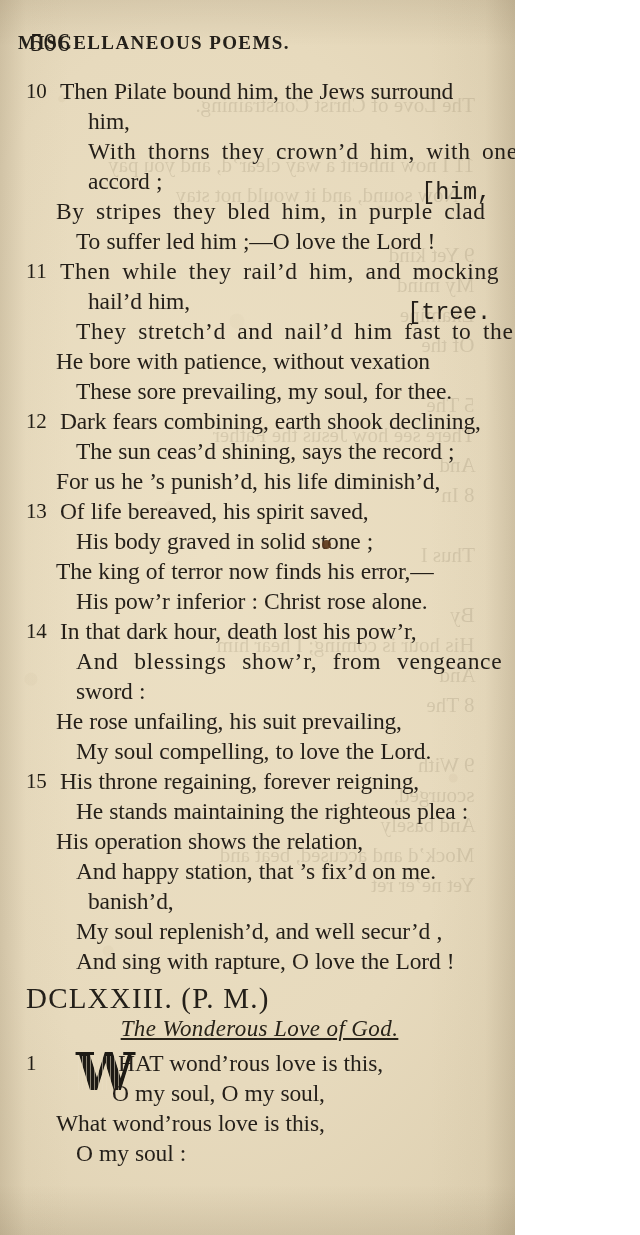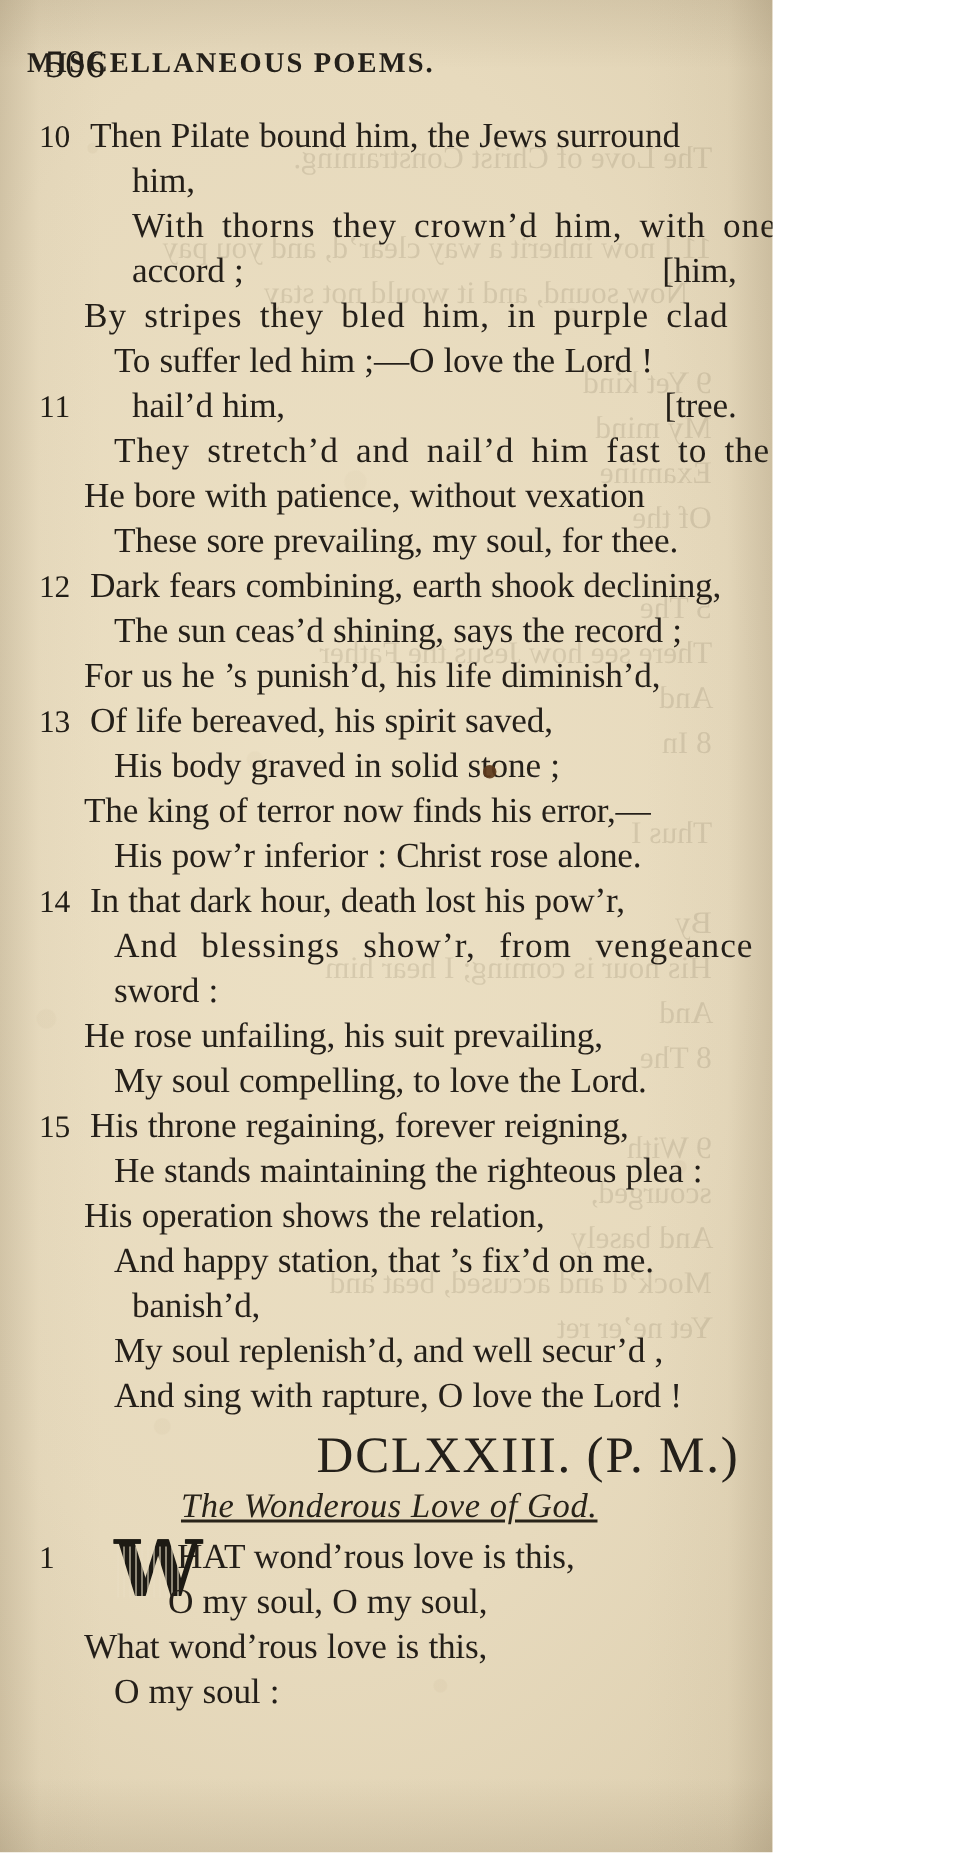--- a/index.html
+++ b/index.html
@@ -122,44 +122,45 @@
   .i1 { padding-left: 62px; }
   .i2 { padding-left: 30px; }
   .i3 { padding-left: 86px; }
   .i4 { padding-left: 50px; }
   .wide { letter-spacing: .6px; word-spacing: 5px; }
   .wider { letter-spacing: .7px; word-spacing: 9px; }
   .tight { letter-spacing: -.15px; word-spacing: .5px; }
   .catch {
     position: absolute;
     right: 8px;
-    top: 0;
+    top: 12px;
     font-size: 23.5px;
+    font-family: Liberation Mono, monospace;
   }
   .blot {
     display: inline-block;
     position: relative;
   }
   .blot::after {
     content: "";
     position: absolute;
     left: 50%;
     top: 46%;
     width: 9px;
     height: 9px;
     margin-left: -14px;
     border-radius: 50%;
     background: #5d3a1c;
     opacity: .92;
   }
 
   
   .hymnhead {
-    text-align: right;
-    font-size: 34px;
+    text-align: left;
+    font-size: 29px;
     letter-spacing: 1.2px;
     margin-top: 6px;
     padding-right: 6px;
   }
   .hymnsub {
     text-align: center;
     font-style: italic;
     font-size: 23px;
     letter-spacing: .4px;
     margin-top: 1px;
@@ -239,21 +240,21 @@
       <div id="stanzas">
           <div class="stanza">
             <div class="ln i0 tight"><span class="num">10</span><span>Then Pilate bound him, the Jews surround</span></div>
             <div class="ln i1 tight"><span>him,</span></div>
             <div class="ln i1 wide"><span>With thorns they crown’d him, with one</span></div>
             <div class="ln i1 tight"><span>accord ;</span><span class="catch">[him,</span></div>
             <div class="ln i2 wide"><span>By stripes they bled him, in purple clad</span></div>
             <div class="ln i4 tight"><span>To suffer led him ;—O love the Lord !</span></div>
           </div>
           <div class="stanza">
-            <div class="ln i0 wide"><span class="num">11</span></div>
+            <div class="ln i0 wide"><span class="num">11</span><span>Then while they rail’d him, and mocking</span></div>
             <div class="ln i1 tight"><span>hail’d him,</span><span class="catch">[tree.</span></div>
             <div class="ln i4 wide"><span>They stretch’d and nail’d him fast to the</span></div>
             <div class="ln i2 tight"><span>He bore with patience, without vexation</span></div>
             <div class="ln i4 tight"><span>These sore prevailing, my soul, for thee.</span></div>
           </div>
           <div class="stanza">
             <div class="ln i0 tight"><span class="num">12</span><span>Dark fears combining, earth shook declining,</span></div>
             <div class="ln i4 tight"><span>The sun ceas’d shining, says the record ;</span></div>
             <div class="ln i2 tight"><span>For us he ’s punish’d, his life diminish’d,</span></div>
           </div>

